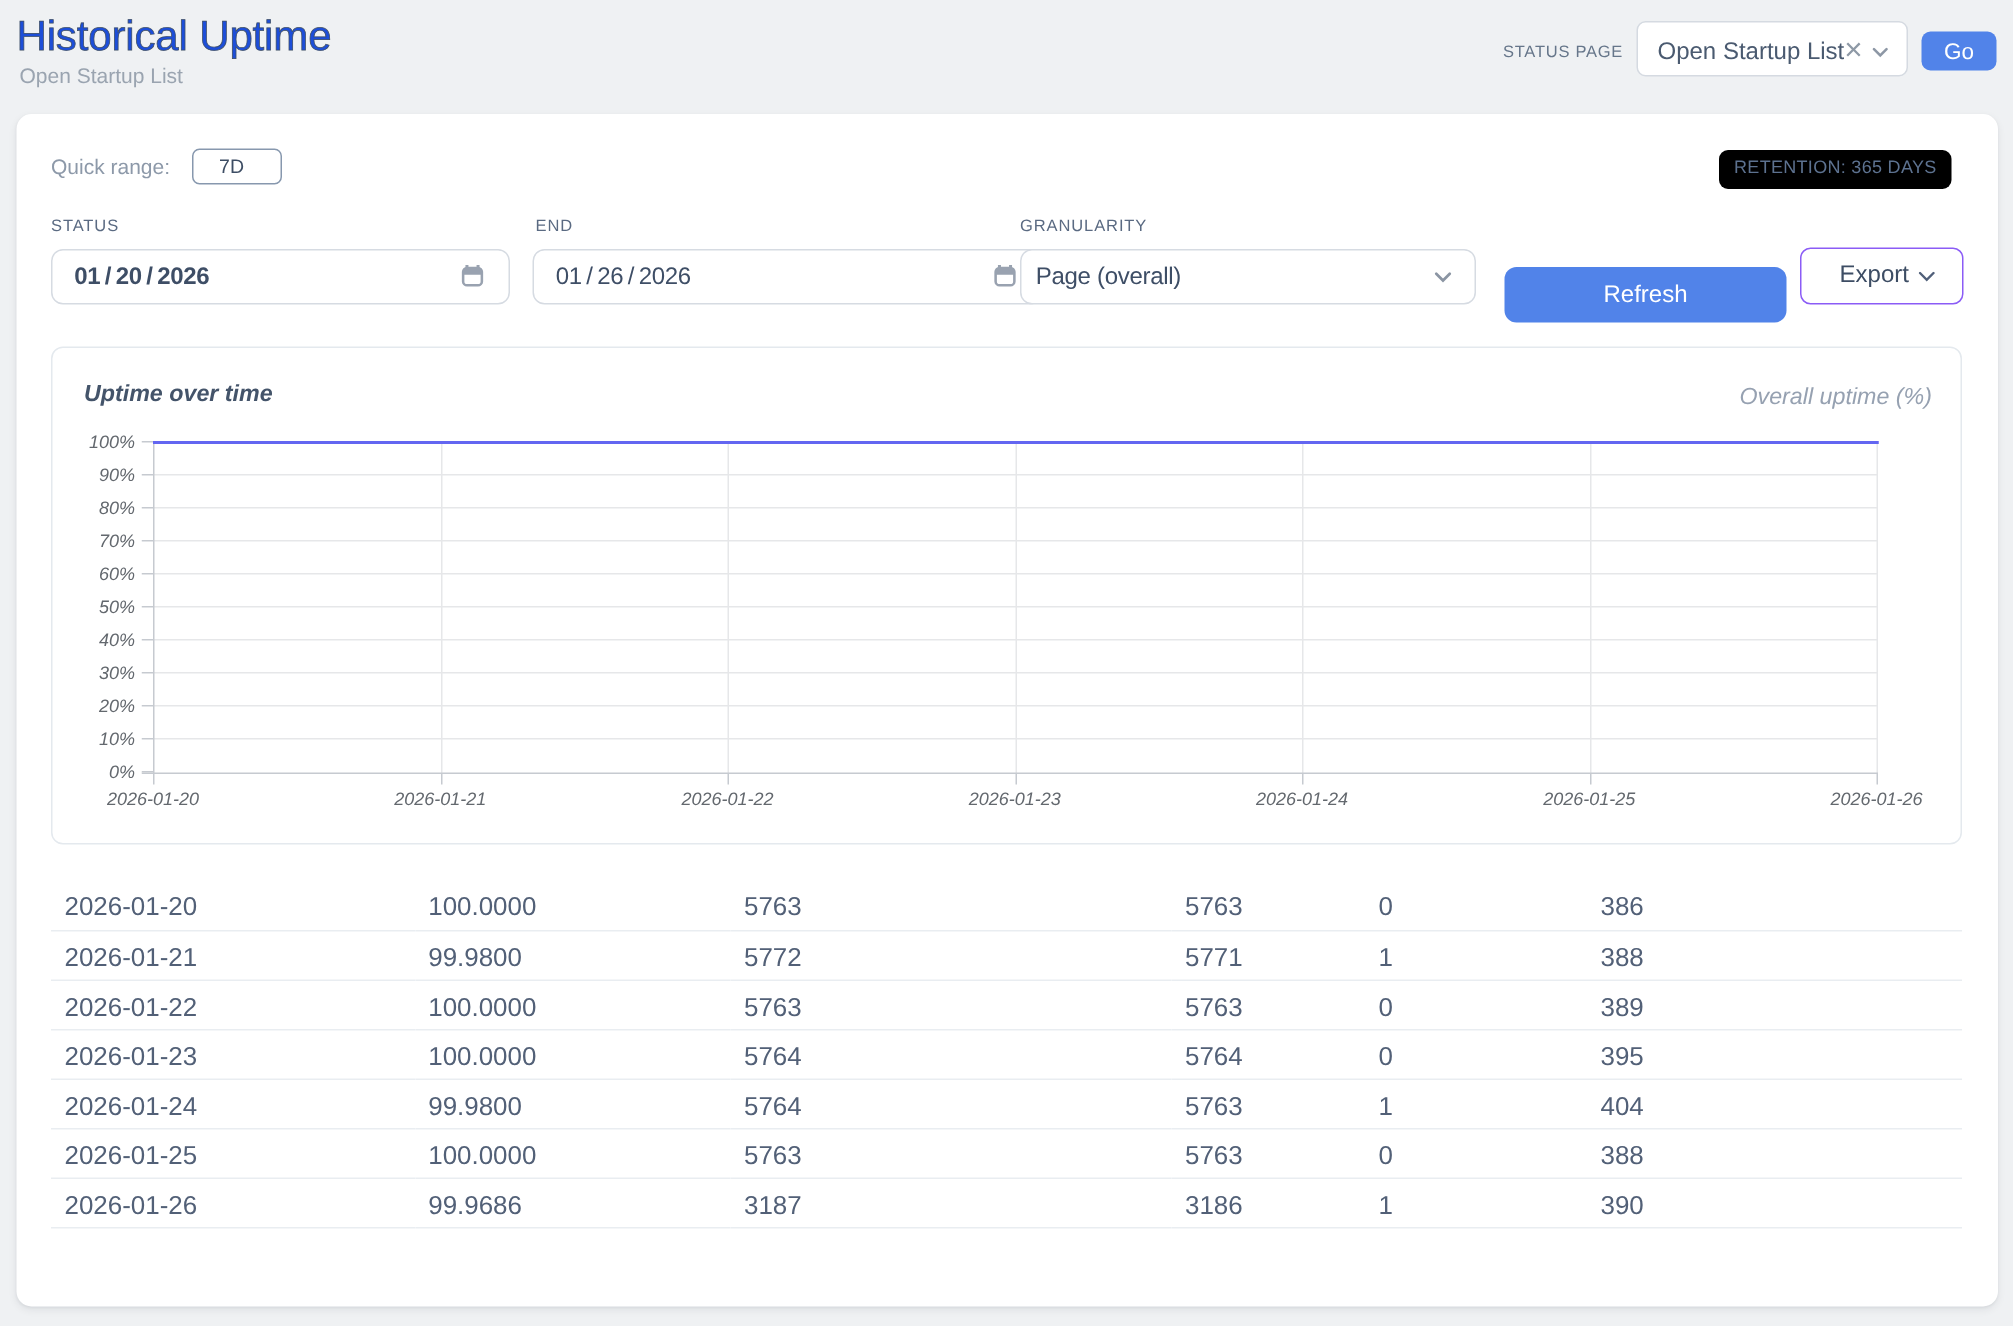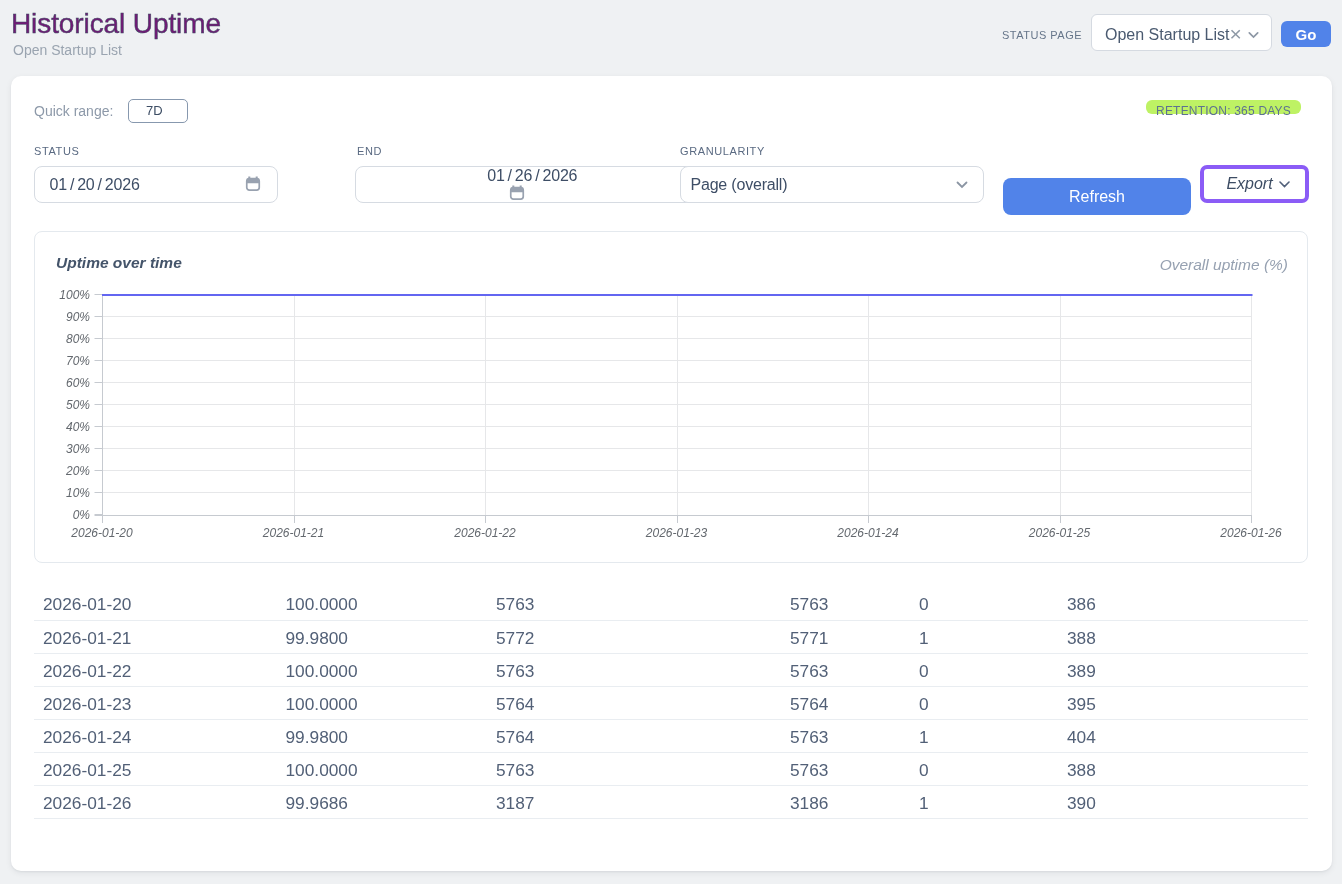--- a/index.html
+++ b/index.html
@@ -1,44 +1,44 @@
 <!DOCTYPE html>
 <html><head>
 <meta charset="utf-8">
 <style>
 * { margin:0; padding:0; box-sizing:border-box; }
 html,body { width:1342px; height:884px; background:#eff1f3; font-family:"Liberation Sans", sans-serif; overflow:hidden; }
 .page { position:relative; width:1342px; height:884px; }
 .abs { position:absolute; }
 
 
-.h1 { left:11px; top:8px; font-size:28px; font-weight:normal; color:#701a75; -webkit-text-stroke:0.5px #3e4e63; letter-spacing:-0.1px; }
+.h1 { left:11px; top:8px; font-size:28px; font-weight:normal; color:#1d4ed8; -webkit-text-stroke:0.5px #3e4e63; letter-spacing:-0.1px; }
 .sub { left:13px; top:42px; font-size:14px; color:#9aa4b0; }
 .splabel { left:1002px; top:29px; font-size:11px; letter-spacing:0.5px; color:#66768a; }
 .hsel { left:1091px; top:14px; width:181px; height:37px; background:#fff; border:1px solid #d5dae1; border-radius:6px; display:flex; align-items:center; padding-left:13px; padding-top:4px; }
 .hsel .txt { font-size:16px; color:#4a5a70; }
 .hsel .x { font-size:21px; color:#8e99a6; margin-left:0; margin-top:-1px; }
-.gobtn { left:1281px; top:21px; width:50px; height:26px; background:#5183e9; border-radius:6px; color:#fff; font-size:15px; display:flex; align-items:center; justify-content:center;font-weight:bold; }
+.gobtn { left:1281px; top:21px; width:50px; height:26px; background:#5183e9; border-radius:6px; color:#fff; font-size:15px; display:flex; align-items:center; justify-content:center; }
 
 
 .card { left:11px; top:76px; width:1321px; height:795px; background:#fff; border-radius:10px; box-shadow:0 1px 2px rgba(16,24,40,.05), 0 2px 6px rgba(16,24,40,.07); }
 
 .qlabel { left:23px; top:23px; height:24px; line-height:24px; font-size:14px; color:#8d99a9; }
 .qgroup { left:117px; top:23px; height:24px; display:flex; border:1px solid #8798ae; border-radius:5px; overflow:hidden;flex-direction:column; }
 .qgroup div { height:22px; line-height:22px; text-align:center; font-size:13px; color:#3d4d64; border-left:1px solid #8798ae; }
 .qgroup div:first-child { border-left:none; }
-.badge { top:24px; right:31px; height:14px; line-height:22px; background:#bef264; border-radius:6px; padding:0 10px; font-size:12px; letter-spacing:0.2px; color:#5d7290;margin-left:38px; }
+.badge { top:24px; right:31px; height:26px; line-height:22px; background:#000000; border-radius:6px; padding:0 10px; font-size:12px; letter-spacing:0.2px; color:#5d7290;margin-left:38px; }
 
 .flabel { top:69px; font-size:11px; letter-spacing:0.6px; color:#5a6a82; }
 .finput { top:90px; height:37px; border:1px solid #d6dbe2; border-radius:8px; background:#fff; display:flex; align-items:center; font-size:16px; color:#3e4e66; }
 .dateval { padding-left:14.5px; flex:1; letter-spacing:-0.2px; }
 .calico { margin-right:16px; }
 .selcaret { margin-right:15px; }
 .refresh { left:992px; top:90px; width:188px; height:37px; background:#5183e9; border-radius:8px; color:#fff; font-size:16px; display:flex; align-items:center; justify-content:center;margin-top:12px; }
-.export { left:1189px; top:89px; width:109px; height:38px; background:#fff; border:4px solid #8b5cf6; border-radius:7px; color:#3d4d64; font-size:16px; display:flex; align-items:center; justify-content:center; gap:6px; padding-left:7px;font-style:italic; }
+.export { left:1189px; top:89px; width:109px; height:38px; background:#fff; border:1px solid #8b5cf6; border-radius:7px; color:#3d4d64; font-size:16px; display:flex; align-items:center; justify-content:center; gap:6px; padding-left:7px; }
 
 .chartcard { left:23px; top:155px; width:1274px; height:332px; border:1px solid #e4e9ee; border-radius:8px;font-style:italic; }
 .ctitle { left:21px; top:22px; font-size:15.5px; font-weight:bold; color:#44546a; }
 .clegend { right:19px; top:24px; font-size:15.5px; color:#96a1b1; }
 
 table.data { left:23px; top:511px; width:1274px; border-collapse:collapse; position:absolute; table-layout:fixed; }
 table.data th { text-align:left; font-size:12px; font-weight:bold; letter-spacing:0.9px; color:#47566e; padding:12px 9px 0 9px; height:31px; vertical-align:top; border-bottom:1px solid #dce2e9; }
 table.data td { font-size:17.3px; color:#526077; padding:3px 9px 0 9px; height:33px; border-bottom:1px solid #e9edf1; }
 </style>
 </head>
@@ -63,29 +63,29 @@
       <div style="width:57.5px">30D</div>
       <div style="width:58.3px">90D</div>
       <div style="width:48px">1Y</div>
     </div>
     <div class="abs badge">RETENTION: 365 DAYS</div>
 
     <div class="abs flabel" style="left:23px">STATUS</div>
     <div class="abs flabel" style="left:346px">END</div>
     <div class="abs flabel" style="left:669px">GRANULARITY</div>
 
-    <div class="abs finput" style="left:23px; width:244px;">
+    <div class="abs finput" style="left:23px; width:306px;font-weight:bold;">
       <span class="dateval">01 / 20 / 2026</span>
       <svg class="calico" width="16" height="16" viewBox="0 0 16 16" style="position:relative;top:-1px">
           <path d="M4.3 0.6 v3 M11.7 0.6 v3" stroke="#99a2b0" stroke-width="2" fill="none"></path>
           <rect x="1.75" y="2.6" width="12.5" height="11.6" rx="2.6" fill="none" stroke="#99a2b0" stroke-width="1.7"></rect>
           <path d="M1.75 5.2 a2.5 2.5 0 0 1 2.5 -2.6 h7.5 a2.5 2.5 0 0 1 2.5 2.6 v2 h-12.5 z" fill="#99a2b0"></path>
         </svg>
     </div>
-    <div class="abs finput" style="left:344px; width:340px;flex-direction:column;">
+    <div class="abs finput" style="left:344px; width:340px;">
       <span class="dateval">01 / 26 / 2026</span>
       <svg class="calico" width="16" height="16" viewBox="0 0 16 16" style="position:relative;top:-1px">
           <path d="M4.3 0.6 v3 M11.7 0.6 v3" stroke="#99a2b0" stroke-width="2" fill="none"></path>
           <rect x="1.75" y="2.6" width="12.5" height="11.6" rx="2.6" fill="none" stroke="#99a2b0" stroke-width="1.7"></rect>
           <path d="M1.75 5.2 a2.5 2.5 0 0 1 2.5 -2.6 h7.5 a2.5 2.5 0 0 1 2.5 2.6 v2 h-12.5 z" fill="#99a2b0"></path>
         </svg>
     </div>
     <div class="abs finput" style="left:669px; width:304px;">
       <span class="dateval" style="padding-left:9.5px">Page (overall)</span>
       <svg class="selcaret" width="12" height="8" viewBox="0 0 12 8">

